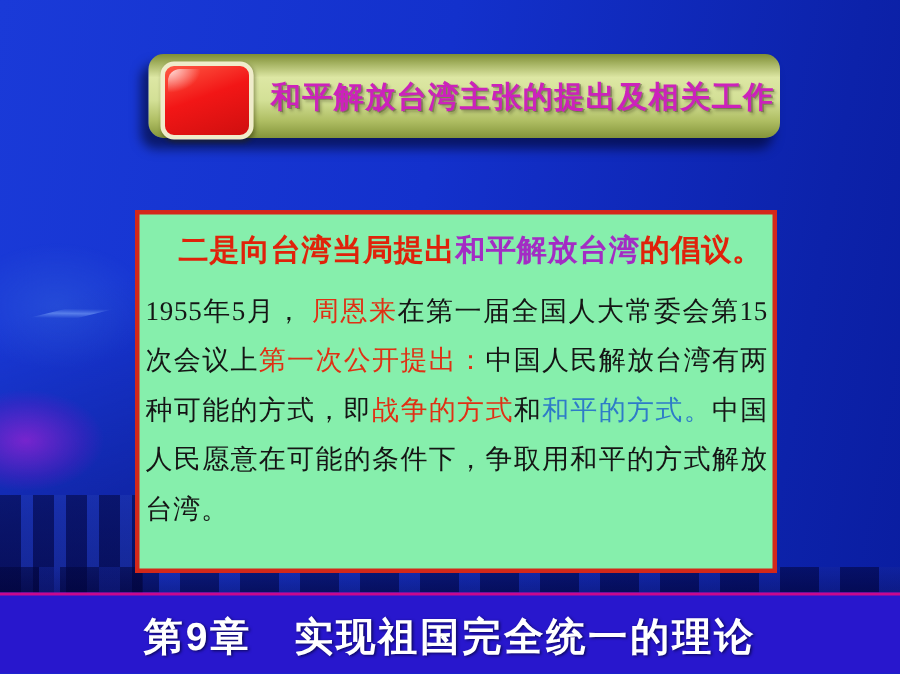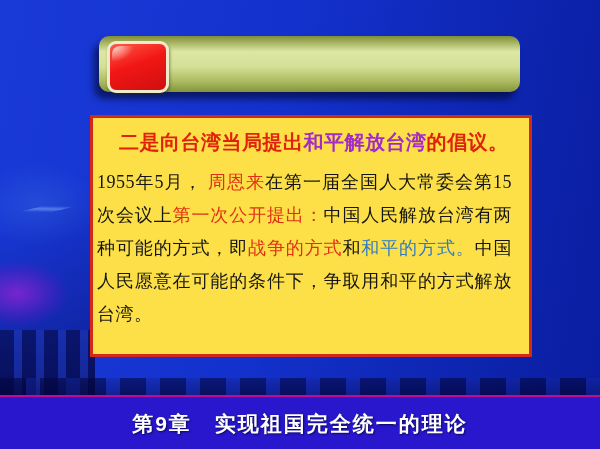--- a/index.html
+++ b/index.html
@@ -63,58 +63,59 @@
   .slide-title{
     margin-left:78px;flex:1;text-align:center;
     font-family:"Liberation Sans","DejaVu Sans",sans-serif;
     font-size:20px;font-weight:bold;letter-spacing:1px;color:#cc22bb;
     text-shadow:1px 1px 0 rgba(90,90,60,0.55), 2px 2px 2px rgba(60,60,30,0.35);
     white-space:nowrap;
   }
 
   
   .content-box{
-    position:absolute;left:90px;top:115px;width:415px;height:227px;
-    background:#fde047;border:3px solid #d3281a;
-    padding:9px 17px 0 4px;
+    position:absolute;left:90px;top:140px;width:415px;height:227px;
+    background:#86efac;border:3px solid #d3281a;
+    padding:9px 3px 0 4px;
   }
   .content-heading{
     font-size:20px;font-weight:bold;line-height:30px;
     padding-left:22px;white-space:nowrap;letter-spacing:0.5px;
   }
   .content-paragraph{
     margin-top:9px;font-size:18px;line-height:33px;color:#151515;
     letter-spacing:0.5px;text-align:justify;
   }
 
   
   .footer-bar{
     position:absolute;left:0;top:395px;width:600px;height:54px;
     background:#2817cd;border-top:2px solid #c7098d;
     display:flex;align-items:center;justify-content:center;
   }
   .chapter-title{
     font-family:"Liberation Sans","DejaVu Sans",sans-serif;
-    font-size:21px;font-weight:bold;color:#ffffff;letter-spacing:2px;
+    font-size:26px;font-weight:bold;color:#ffffff;letter-spacing:2px;
     text-shadow:1px 1px 2px rgba(0,0,40,0.7);white-space:nowrap;
   }
 </style>
 </head>
 <body>
 
 <div class="bg"></div>
 <div class="wall"></div>
 <div class="wall-ridge"></div>
 <div class="wall-bricks"></div>
 <div class="photo-foot"></div>
 
 <div class="title-bar">
   <div class="flag-icon">
     <div class="gloss"></div>
   </div>
+  <div class="slide-title">和平解放台湾主张的提出及相关工作</div>
 </div>
 
 <div class="content-box">
   <div class="content-heading"><span style="color: rgb(224, 34, 10);">二是向台湾当局提出</span><span style="color: rgb(163, 44, 196);">和平解放台湾</span><span style="color: rgb(224, 34, 10);">的倡议。</span></div>
   <div class="content-paragraph"><span style="color: rgb(21, 21, 21);">1955年5月， </span><span style="color: rgb(224, 48, 20);">周恩来</span><span style="color: rgb(21, 21, 21);">在第一届全国人大常委会第15次会议上</span><span style="color: rgb(224, 48, 20);">第一次公开提出：</span><span style="color: rgb(21, 21, 21);">中国人民解放台湾有两种可能的方式，即</span><span style="color: rgb(224, 48, 20);">战争的方式</span><span style="color: rgb(21, 21, 21);">和</span><span style="color: rgb(46, 123, 200);">和平的方式。</span><span style="color: rgb(21, 21, 21);">中国人民愿意在可能的条件下，争取用和平的方式解放台湾。</span></div>
 </div>
 
 <div class="footer-bar">
   <div class="chapter-title">第9章　实现祖国完全统一的理论</div>
 </div>

